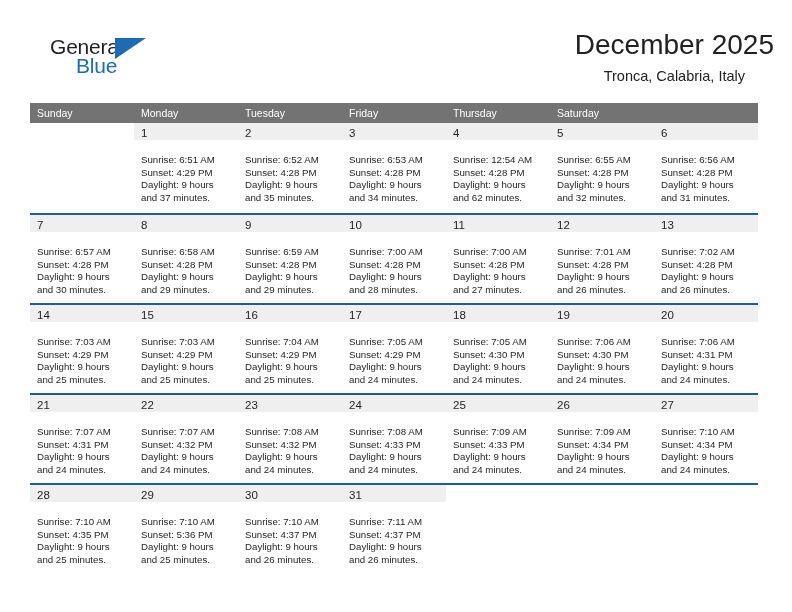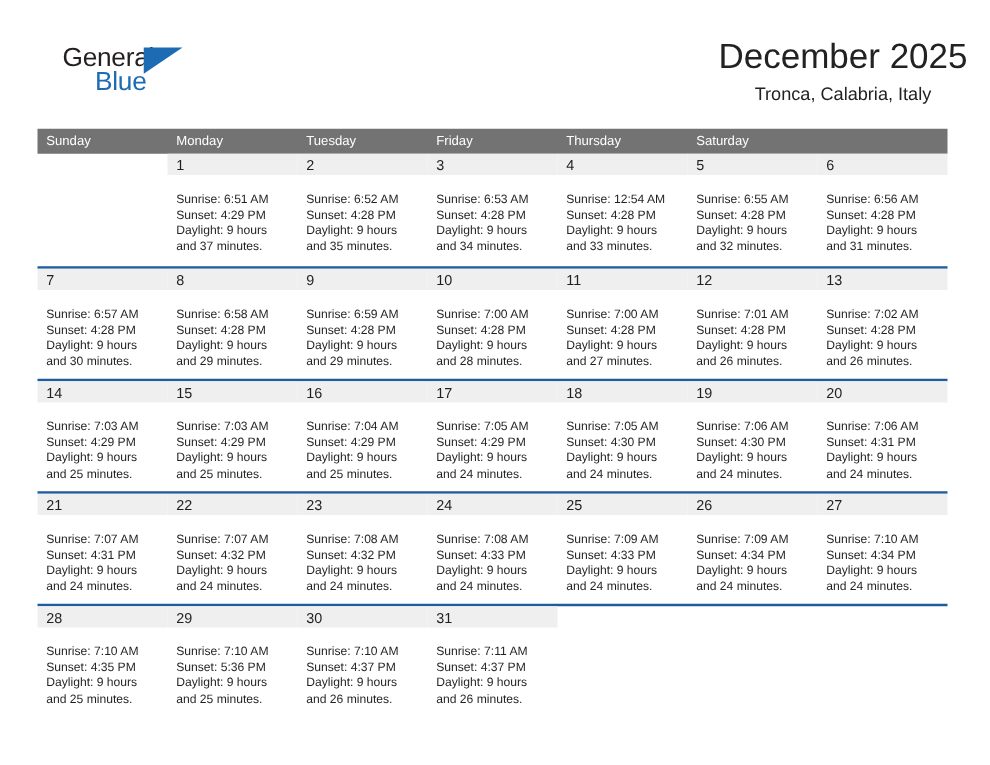--- a/index.html
+++ b/index.html
@@ -206,21 +206,21 @@
               <div class="day-line">Daylight: 9 hours</div>
               <div class="day-line">and 34 minutes.</div>
             </div>
           </div>
           <div class="day-cell">
             <div class="daynum-band"><span class="daynum">4</span></div>
             <div class="day-body">
               <div class="day-line">Sunrise: 12:54 AM</div>
               <div class="day-line">Sunset: 4:28 PM</div>
               <div class="day-line">Daylight: 9 hours</div>
-              <div class="day-line">and 33 minutes.</div>
+              <div class="day-line">and 62 minutes.</div>
             </div>
           </div>
           <div class="day-cell">
             <div class="daynum-band"><span class="daynum">5</span></div>
             <div class="day-body">
               <div class="day-line">Sunrise: 6:55 AM</div>
               <div class="day-line">Sunset: 4:28 PM</div>
               <div class="day-line">Daylight: 9 hours</div>
               <div class="day-line">and 32 minutes.</div>
             </div>

